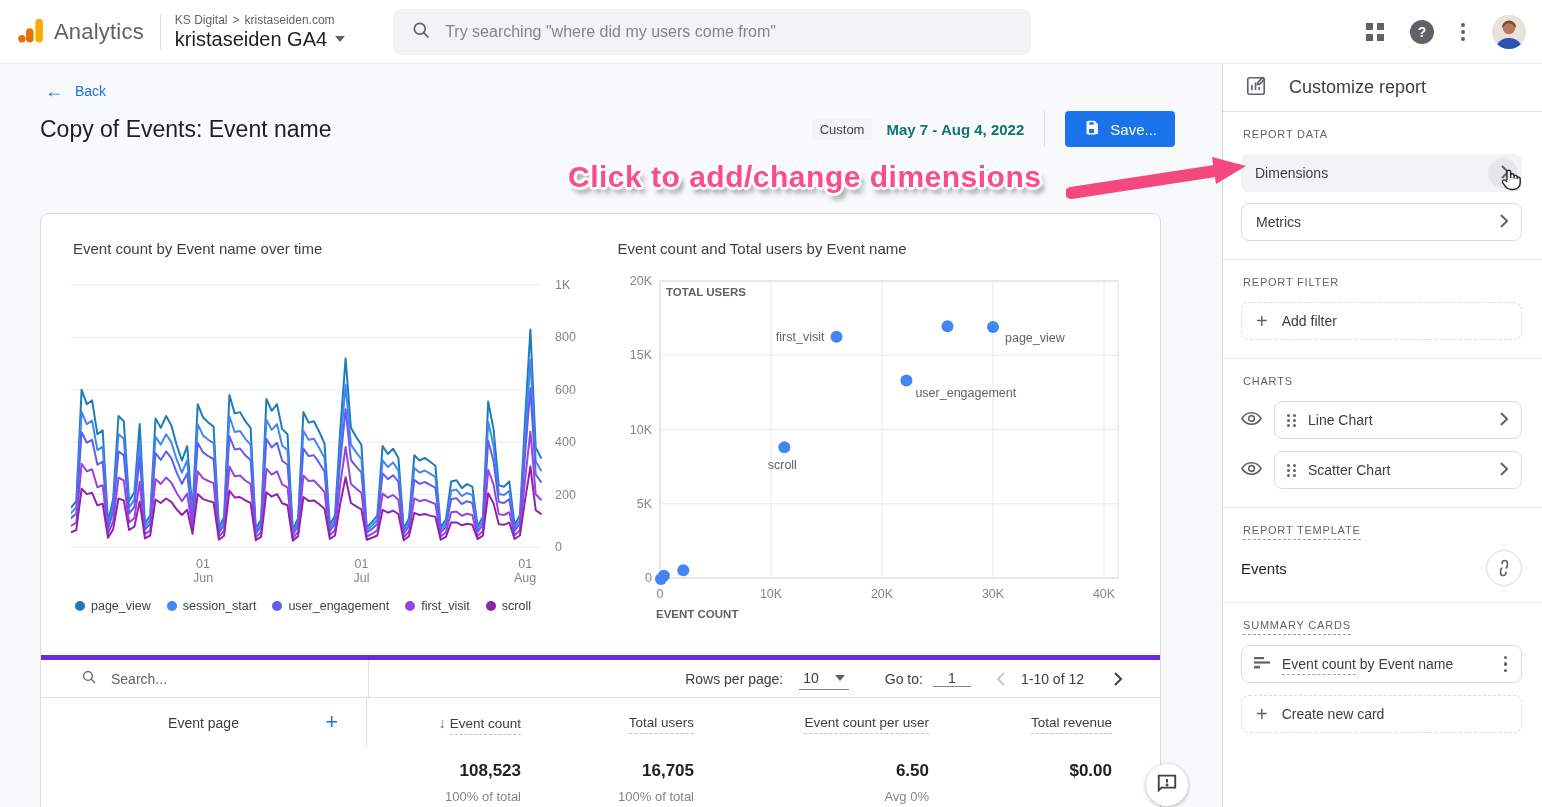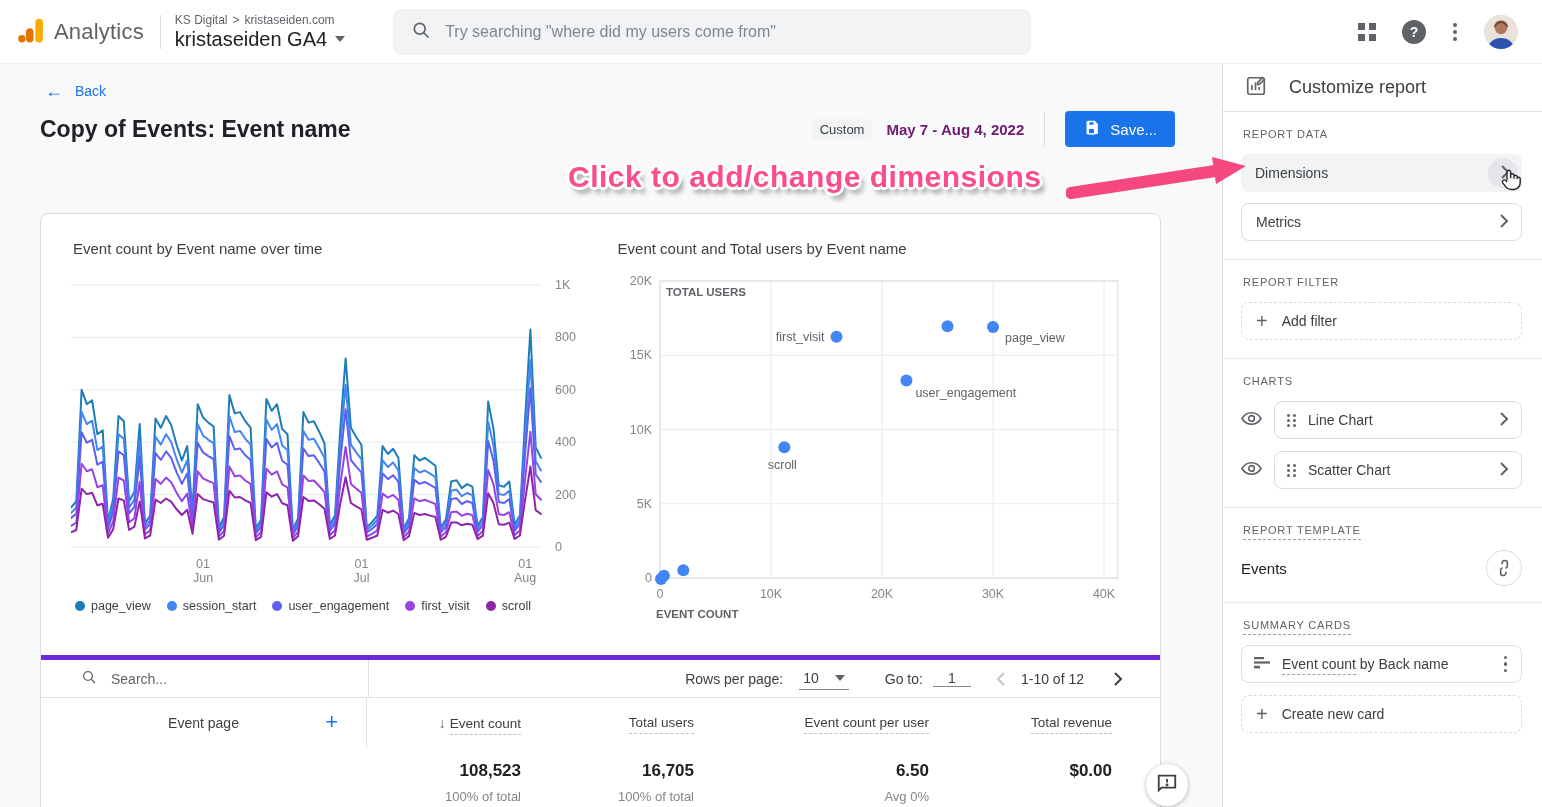--- a/index.html
+++ b/index.html
@@ -1,19 +1,19 @@
 <!DOCTYPE html>
 <html><head>
 <meta charset="utf-8">
 <style>
   * { margin:0; padding:0; box-sizing:border-box; }
   html,body { width:1542px; height:807px; overflow:hidden; font-family:"Liberation Sans","DejaVu Sans",sans-serif; background:#fff; position:relative; }
 
   
-  .topbar { height:64px; display:flex; align-items:center; padding:0 8px 0 16px; background:#fff; border-bottom:1px solid #eceef0; position:relative; z-index:3; }
+  .topbar { height:64px; display:flex; align-items:center; padding:0 0 0 16px; background:#fff; border-bottom:1px solid #eceef0; position:relative; z-index:3; }
   .logo { display:flex; align-items:center; gap:8px; cursor:pointer; }
   .brand { font-size:22px; color:#5f6368; letter-spacing:.2px; }
   .tb-sep { width:1px; height:34px; background:#dadce0; margin:0 14px 0 16px; }
   .prop-block { display:flex; flex-direction:column; justify-content:center; }
   .breadcrumb { font-size:12px; color:#5f6368; display:flex; gap:5px; align-items:center; }
   .property { font-size:20px; color:#202124; display:flex; align-items:center; gap:8px; cursor:pointer; margin-top:1px; }
   .caret-down { width:0; height:0; border-left:5px solid transparent; border-right:5px solid transparent; border-top:6px solid #5f6368; }
   .searchbar { margin-left:48px; width:638px; height:46px; background:#f1f3f4; border-radius:8px; display:flex; align-items:center; padding:0 18px; gap:14px; cursor:text; }
   .searchbar span { font-size:16px; color:#80868b; }
   .tb-right { margin-left:auto; display:flex; align-items:center; gap:26px; padding-right:16px; }
@@ -28,24 +28,24 @@
   
   .content { display:flex; height:743px; }
   .main { flex:1; background:#f8f9fa; position:relative; overflow:hidden; }
   .sidebar { width:320px; background:#fff; border-left:1px solid #dadce0; position:relative; z-index:2; }
 
   
   .back-row { padding:18px 0 0 45px; }
   .back-link { color:#1a73e8; font-size:14px; display:inline-flex; align-items:center; gap:12px; cursor:pointer; }
   .back-arrow { font-size:18px; line-height:1; }
   .title-row { display:flex; align-items:center; padding:10px 47px 0 40px; }
-  .page-title { font-size:23px; color:#202124; font-weight:700; }
+  .page-title { font-size:23px; color:#202124; font-weight:400; }
   .date-group { margin-left:auto; display:flex; align-items:center; gap:14px; }
   .chip { background:#f1f3f4; color:#3c4043; font-size:13px; padding:3px 8px; border-radius:4px; }
-  .date-range { font-size:15px; font-weight:bold; color:#701a75;text-align:right; }
+  .date-range { font-size:15px; font-weight:bold; color:#0f766e;text-align:right; }
   .vdiv { width:1px; height:36px; background:#dadce0; margin:0 6px; }
   .save-btn { background:#1a73e8; color:#fff; font-size:15px; border:none; border-radius:4px; height:36px; padding:0 18px; display:flex; align-items:center; gap:10px; cursor:pointer; font-family:inherit; }
 
   
   .card { margin:66px 61px 0 40px; background:#fff; border:1px solid #dadce0; border-radius:8px; height:720px; overflow:hidden; }
   .charts-row { display:flex; padding:26px 30px 6px 30px; }
   .chart-block { position:relative; }
   .chart-title { font-size:15px; color:#3c4043; padding-left:2px; }
   .lc-wrap { width:560px; }
   .sc-wrap { width:530px; margin-left:1px; }
@@ -492,21 +492,21 @@
     <div class="sb-section" style="border-bottom:none;">
       <div class="sb-label dashed"><span>SUMMARY CARDS</span></div>
       <div class="sum-card">
         <span>
           <svg width="16" height="14" viewBox="0 0 16 14" fill="#5f6368">
               <rect x="0" y="1" width="10" height="2.2"></rect>
               <rect x="0" y="5.4" width="16" height="2.2"></rect>
               <rect x="0" y="9.8" width="6" height="2.6"></rect>
             </svg>
         </span>
-        <span><span class="metric-part">Event count</span><span> by Back name</span></span>
+        <span><span class="metric-part">Event count</span><span> by Event name</span></span>
         <span class="dots">
             <i></i>
             <i></i>
             <i></i>
           </span>
       </div>
       <div class="sb-btn dashedb">
         <span style="font-size:20px; color:#5f6368; line-height:1;">+</span>
         <span>Create new card</span>
       </div>

